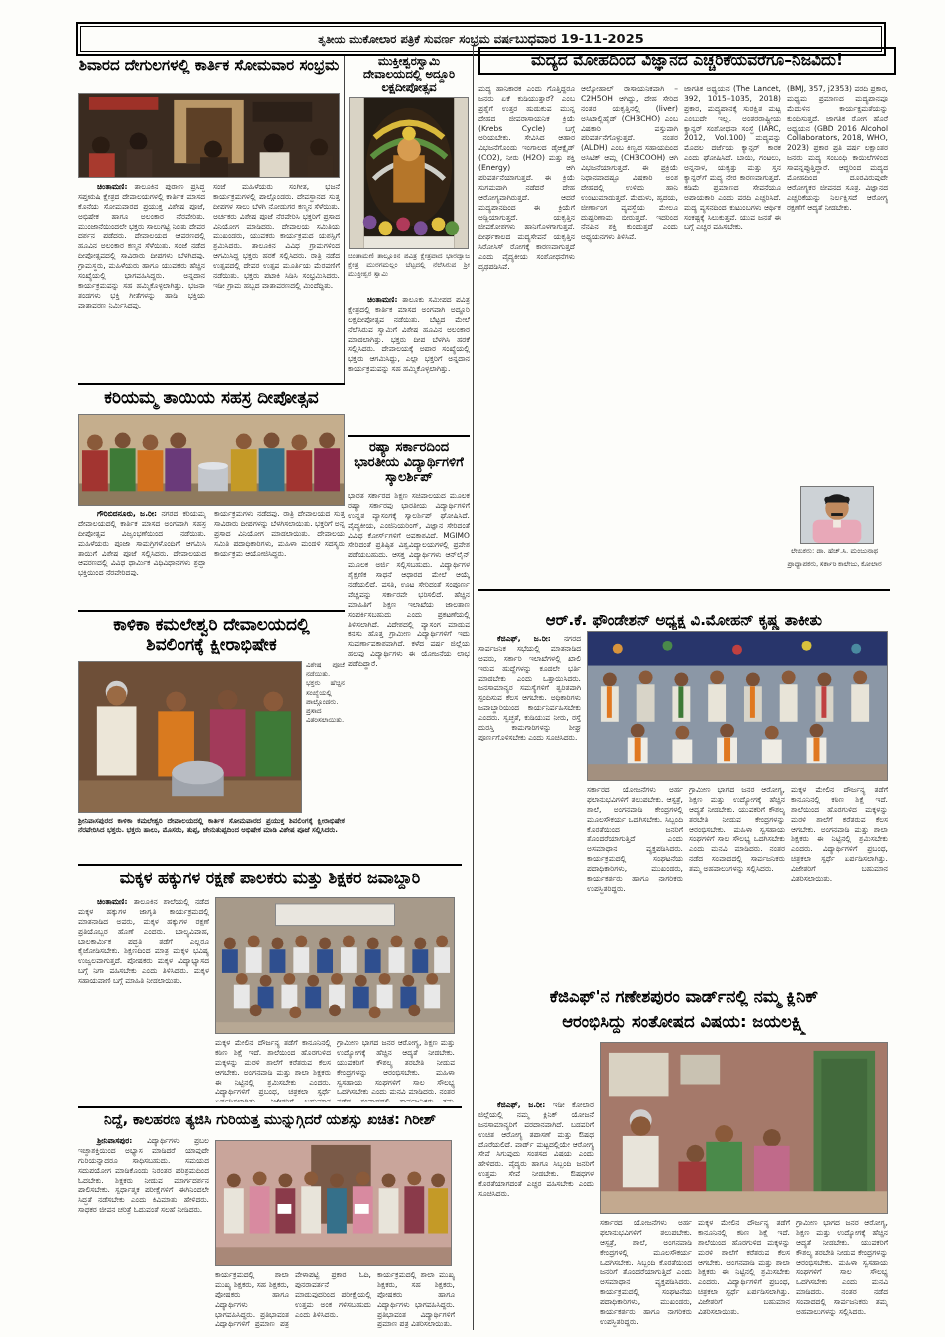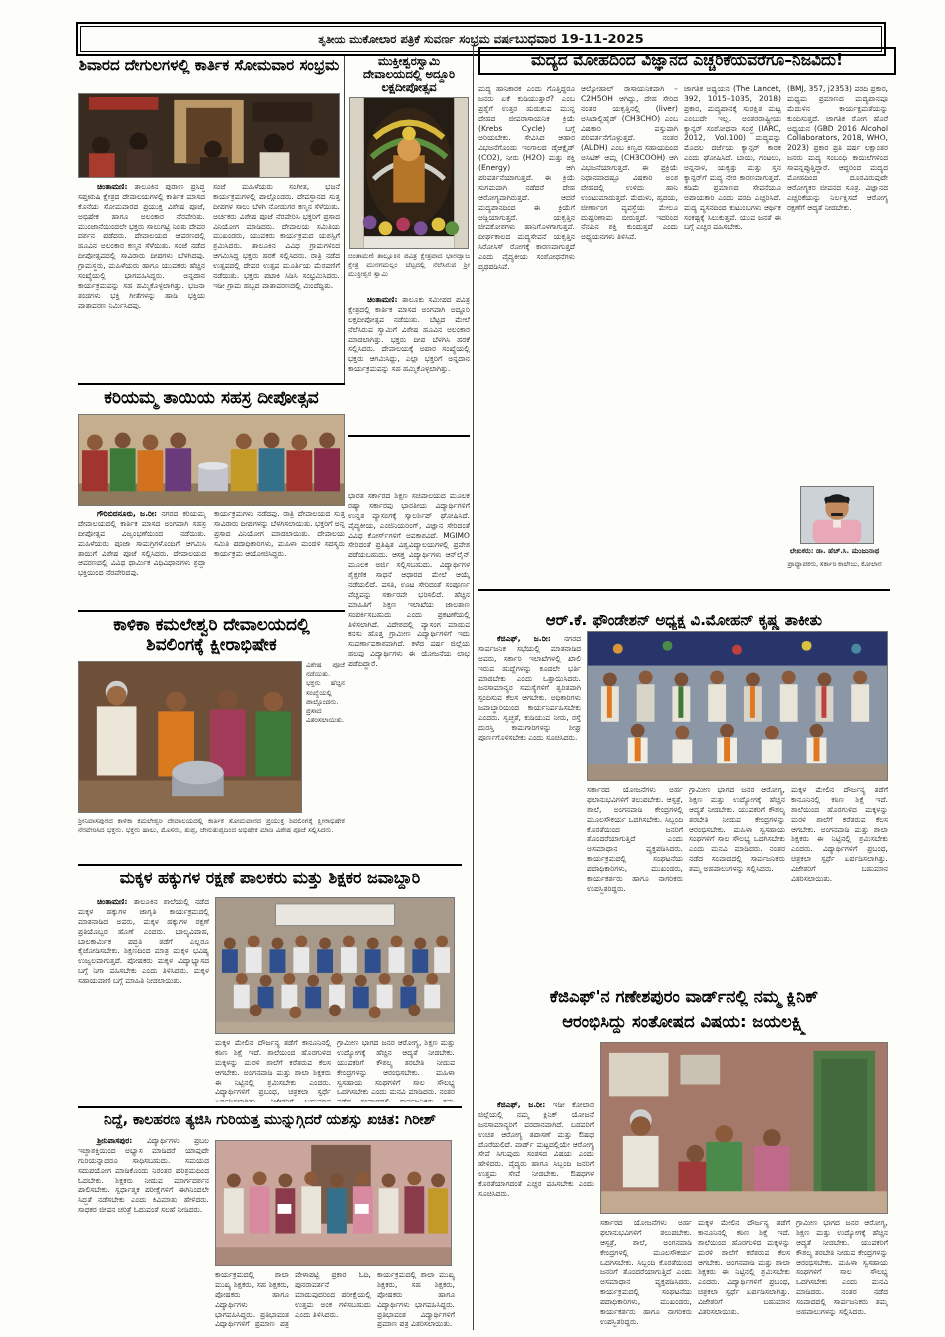--- a/index.html
+++ b/index.html
@@ -119,21 +119,21 @@
         <rect x="132" y="48" width="36" height="68" fill="#a23a5a"></rect>
       <circle cx="196" cy="40" r="10" fill="#8a5a3a"></circle>
         <rect x="178" y="50" width="36" height="66" fill="#3e7a37"></rect>
       <rect x="94" y="112" width="52" height="24" fill="#9ea3ab"></rect>
       <ellipse cx="120" cy="112" rx="26" ry="12" fill="#b9bdc4"></ellipse>
     </svg>
   </div>
   <div class="abs col" style="left:306px;top:661px;width:39px;height:152px;font-size:7px;">
     <span>ವಿಶೇಷ ಪೂಜೆ ನಡೆಯಿತು. ಭಕ್ತರು ಹೆಚ್ಚಿನ ಸಂಖ್ಯೆಯಲ್ಲಿ ಪಾಲ್ಗೊಂಡರು. ಪ್ರಸಾದ ವಿತರಿಸಲಾಯಿತು.</span>
   </div>
-  <div class="abs caption" style="left:78px;top:817px;width:267px;height:45px;">ಶ್ರೀನಿವಾಸಪುರದ ಕಾಳಿಕಾ ಕಮಲೇಶ್ವರಿ ದೇವಾಲಯದಲ್ಲಿ ಕಾರ್ತಿಕ ಸೋಮವಾರದ ಪ್ರಯುಕ್ತ ಶಿವಲಿಂಗಕ್ಕೆ ಕ್ಷೀರಾಭಿಷೇಕ ನೆರವೇರಿಸಿದ ಭಕ್ತರು. ಭಕ್ತರು ಹಾಲು, ಮೊಸರು, ತುಪ್ಪ, ಜೇನುತುಪ್ಪದಿಂದ ಅಭಿಷೇಕ ಮಾಡಿ ವಿಶೇಷ ಪೂಜೆ ಸಲ್ಲಿಸಿದರು.</div>
+  <div class="abs caption" style="left:78px;top:817px;width:267px;height:45px;font-weight:bold;">ಶ್ರೀನಿವಾಸಪುರದ ಕಾಳಿಕಾ ಕಮಲೇಶ್ವರಿ ದೇವಾಲಯದಲ್ಲಿ ಕಾರ್ತಿಕ ಸೋಮವಾರದ ಪ್ರಯುಕ್ತ ಶಿವಲಿಂಗಕ್ಕೆ ಕ್ಷೀರಾಭಿಷೇಕ ನೆರವೇರಿಸಿದ ಭಕ್ತರು. ಭಕ್ತರು ಹಾಲು, ಮೊಸರು, ತುಪ್ಪ, ಜೇನುತುಪ್ಪದಿಂದ ಅಭಿಷೇಕ ಮಾಡಿ ವಿಶೇಷ ಪೂಜೆ ಸಲ್ಲಿಸಿದರು.</div>
 
   <div class="abs headline" style="left:348px;top:55px;width:122px;height:40px;font-size:11.5px;">ಮುಕ್ತೀಶ್ವರಸ್ವಾಮಿ ದೇವಾಲಯದಲ್ಲಿ ಅದ್ದೂರಿ ಲಕ್ಷದೀಪೋತ್ಸವ</div>
   <div class="abs photo" style="left:349px;top:97px;width:120px;height:152px;">
     <svg viewBox="0 0 120 152" preserveAspectRatio="none">
       <rect width="120" height="152" fill="#241d15"></rect>
       <rect x="0" y="0" width="14" height="152" fill="#d9d3c5"></rect>
       <rect x="106" y="0" width="14" height="152" fill="#d9d3c5"></rect>
       <ellipse cx="60" cy="70" rx="44" ry="60" fill="#332415"></ellipse>
       <path d="M25 40 Q60 10 95 40" stroke="#d9b93c" stroke-width="6" fill="none"></path>
       <path d="M22 60 Q60 26 98 60" stroke="#5d9140" stroke-width="6" fill="none"></path>
@@ -149,20 +149,21 @@
         <circle cx="104" cy="132" r="7" fill="#5d9140"></circle>
       <rect x="14" y="140" width="92" height="12" fill="#e8e5dc"></rect>
     </svg>
   </div>
   <div class="abs caption" style="left:348px;top:252px;width:122px;height:40px;">ಚಿಂತಾಮಣಿ ತಾಲ್ಲೂಕಿನ ಪವಿತ್ರ ಕ್ಷೇತ್ರವಾದ ಭಾರದ್ವಾಜ ಕ್ಷೇತ್ರ ಮುರಗಮಲ್ಲಂ ಬೆಟ್ಟದಲ್ಲಿ ನೆಲೆಸಿರುವ ಶ್ರೀ ಮುಕ್ತೀಶ್ವರ ಸ್ವಾಮಿ</div>
   <div class="abs col" style="left:348px;top:295px;width:122px;height:138px;">
     <b>ಚಿಂತಾಮಣಿ: </b><span>ತಾಲೂಕು ಸಮೀಪದ ಪವಿತ್ರ ಕ್ಷೇತ್ರದಲ್ಲಿ ಕಾರ್ತಿಕ ಮಾಸದ ಅಂಗವಾಗಿ ಅದ್ದೂರಿ ಲಕ್ಷದೀಪೋತ್ಸವ ನಡೆಯಿತು. ಬೆಟ್ಟದ ಮೇಲೆ ನೆಲೆಸಿರುವ ಸ್ವಾಮಿಗೆ ವಿಶೇಷ ಹೂವಿನ ಅಲಂಕಾರ ಮಾಡಲಾಗಿತ್ತು. ಭಕ್ತರು ದೀಪ ಬೆಳಗಿಸಿ ಹರಕೆ ಸಲ್ಲಿಸಿದರು. ದೇವಾಲಯಕ್ಕೆ ಅಪಾರ ಸಂಖ್ಯೆಯಲ್ಲಿ ಭಕ್ತರು ಆಗಮಿಸಿದ್ದು, ಎಲ್ಲಾ ಭಕ್ತರಿಗೆ ಅನ್ನದಾನ ಕಾರ್ಯಕ್ರಮವನ್ನು ಸಹ ಹಮ್ಮಿಕೊಳ್ಳಲಾಗಿತ್ತು.</span>
   </div>
 
   <div class="abs hrule" style="left:348px;top:435px;width:122px;"></div>
+  <div class="abs headline" style="left:348px;top:440px;width:122px;height:48px;font-size:13px;">ರಷ್ಯಾ ಸರ್ಕಾರದಿಂದ ಭಾರತೀಯ ವಿದ್ಯಾರ್ಥಿಗಳಿಗೆ ಸ್ಕಾಲರ್ಶಿಪ್</div>
   <div class="abs col" style="left:348px;top:491px;width:122px;height:371px;">
     <span>ಭಾರತ ಸರ್ಕಾರದ ಶಿಕ್ಷಣ ಸಚಿವಾಲಯದ ಮೂಲಕ ರಷ್ಯಾ ಸರ್ಕಾರವು ಭಾರತೀಯ ವಿದ್ಯಾರ್ಥಿಗಳಿಗೆ ಉನ್ನತ ವ್ಯಾಸಂಗಕ್ಕೆ ಸ್ಕಾಲರ್ಶಿಪ್ ಘೋಷಿಸಿದೆ. ವೈದ್ಯಕೀಯ, ಎಂಜಿನಿಯರಿಂಗ್, ವಿಜ್ಞಾನ ಸೇರಿದಂತೆ ವಿವಿಧ ಕೋರ್ಸ್‌ಗಳಿಗೆ ಅವಕಾಶವಿದೆ. MGIMO ಸೇರಿದಂತೆ ಪ್ರತಿಷ್ಠಿತ ವಿಶ್ವವಿದ್ಯಾಲಯಗಳಲ್ಲಿ ಪ್ರವೇಶ ಪಡೆಯಬಹುದು. ಆಸಕ್ತ ವಿದ್ಯಾರ್ಥಿಗಳು ಆನ್‌ಲೈನ್ ಮೂಲಕ ಅರ್ಜಿ ಸಲ್ಲಿಸಬಹುದು. ವಿದ್ಯಾರ್ಥಿಗಳ ಶೈಕ್ಷಣಿಕ ಸಾಧನೆ ಆಧಾರದ ಮೇಲೆ ಆಯ್ಕೆ ನಡೆಯಲಿದೆ. ವಸತಿ, ಊಟ ಸೇರಿದಂತೆ ಸಂಪೂರ್ಣ ವೆಚ್ಚವನ್ನು ಸರ್ಕಾರವೇ ಭರಿಸಲಿದೆ. ಹೆಚ್ಚಿನ ಮಾಹಿತಿಗೆ ಶಿಕ್ಷಣ ಇಲಾಖೆಯ ಜಾಲತಾಣ ಸಂಪರ್ಕಿಸಬಹುದು ಎಂದು ಪ್ರಕಟಣೆಯಲ್ಲಿ ತಿಳಿಸಲಾಗಿದೆ. ವಿದೇಶದಲ್ಲಿ ವ್ಯಾಸಂಗ ಮಾಡುವ ಕನಸು ಹೊತ್ತ ಗ್ರಾಮೀಣ ವಿದ್ಯಾರ್ಥಿಗಳಿಗೆ ಇದು ಸುವರ್ಣಾವಕಾಶವಾಗಿದೆ. ಕಳೆದ ವರ್ಷ ಜಿಲ್ಲೆಯ ಹಲವು ವಿದ್ಯಾರ್ಥಿಗಳು ಈ ಯೋಜನೆಯ ಲಾಭ ಪಡೆದಿದ್ದಾರೆ.</span>
   </div>
 
   <div class="abs headline boxed" style="left:478px;top:47px;width:418px;height:28px;font-size:15.5px;">
     <span>ಮದ್ಯದ ಮೋಹದಿಂದ ವಿಜ್ಞಾನದ ಎಚ್ಚರಿಕೆಯವರೆಗೂ–ನಿಜವಿದು!</span>
   </div>
   <div class="abs col" style="left:478px;top:84px;width:97px;height:500px;">
     <span>ಮದ್ಯ ಹಾನಿಕಾರಕ ಎಂದು ಗೊತ್ತಿದ್ದರೂ ಜನರು ಏಕೆ ಕುಡಿಯುತ್ತಾರೆ? ಎಂಬ ಪ್ರಶ್ನೆಗೆ ಉತ್ತರ ಹುಡುಕುವ ಮುನ್ನ ದೇಹದ ಜೀವರಾಸಾಯನಿಕ ಕ್ರಿಯೆ (Krebs Cycle) ಬಗ್ಗೆ ಅರಿಯಬೇಕು. ಸೇವಿಸಿದ ಆಹಾರ ವಿಭಜನೆಗೊಂಡು ಇಂಗಾಲದ ಡೈಆಕ್ಸೈಡ್ (CO2), ನೀರು (H2O) ಮತ್ತು ಶಕ್ತಿ (Energy) ಆಗಿ ಪರಿವರ್ತನೆಯಾಗುತ್ತದೆ. ಈ ಕ್ರಿಯೆ ಸುಗಮವಾಗಿ ನಡೆದರೆ ದೇಹ ಆರೋಗ್ಯವಾಗಿರುತ್ತದೆ. ಆದರೆ ಮದ್ಯಪಾನದಿಂದ ಈ ಕ್ರಿಯೆಗೆ ಅಡ್ಡಿಯಾಗುತ್ತದೆ. ಯಕೃತ್ತಿನ ಜೀವಕೋಶಗಳು ಹಾನಿಗೊಳಗಾಗುತ್ತವೆ. ದೀರ್ಘಕಾಲದ ಮದ್ಯಸೇವನೆ ಯಕೃತ್ತಿನ ಸಿರೋಸಿಸ್ ರೋಗಕ್ಕೆ ಕಾರಣವಾಗುತ್ತದೆ ಎಂದು ವೈದ್ಯಕೀಯ ಸಂಶೋಧನೆಗಳು ದೃಢಪಡಿಸಿವೆ.</span>
   </div>
@@ -179,21 +180,21 @@
     <svg viewBox="0 0 74 58" preserveAspectRatio="none">
       <rect width="74" height="58" fill="#cdd2d6"></rect>
       <rect x="12" y="34" width="50" height="24" rx="6" fill="#e8a8b8"></rect>
       <circle cx="37" cy="22" r="12" fill="#c08a5e"></circle>
       <path d="M25 18 Q37 4 49 18 L49 13 Q37 2 25 13 Z" fill="#1c1c1c"></path>
       <rect x="24" y="10" width="26" height="6" rx="3" fill="#1c1c1c"></rect>
       <rect x="31" y="27" width="12" height="3" fill="#1c1c1c"></rect>
       <rect x="33" y="34" width="8" height="8" fill="#f0e8e0"></rect>
     </svg>
   </div>
-  <div class="abs caption center" style="left:781px;top:547px;width:107px;height:12px;font-weight:bold;">ಲೇಖಕರು: ಡಾ. ಹೆಚ್.ಸಿ. ಮಂಜುನಾಥ</div>
+  <div class="abs caption center" style="left:781px;top:547px;width:107px;height:12px;font-weight:normal;">ಲೇಖಕರು: ಡಾ. ಹೆಚ್.ಸಿ. ಮಂಜುನಾಥ</div>
   <div class="abs caption center" style="left:781px;top:560px;width:107px;height:22px;font-family:Liberation Serif, serif;">ಪ್ರಾಧ್ಯಾಪಕರು, ಸರ್ಕಾರಿ ಕಾಲೇಜು, ಕೋಲಾರ</div>
 
   <div class="abs hrule" style="left:478px;top:589px;width:412px;"></div>
   <div class="abs headline" style="left:478px;top:612px;width:412px;height:18px;font-size:15px;">ಆರ್.ಕೆ. ಫೌಂಡೇಶನ್ ಅಧ್ಯಕ್ಷ ವಿ.ಮೋಹನ್ ಕೃಷ್ಣ ತಾಕೀತು</div>
   <div class="abs col" style="left:478px;top:634px;width:103px;height:322px;">
     <b>ಕೆಜಿಎಫ್, ಜ.ರೀ: </b><span>ನಗರದ ಸಾರ್ವಜನಿಕ ಸಭೆಯಲ್ಲಿ ಮಾತನಾಡಿದ ಅವರು, ಸರ್ಕಾರಿ ಇಲಾಖೆಗಳಲ್ಲಿ ಖಾಲಿ ಇರುವ ಹುದ್ದೆಗಳನ್ನು ಕೂಡಲೇ ಭರ್ತಿ ಮಾಡಬೇಕು ಎಂದು ಒತ್ತಾಯಿಸಿದರು. ಜನಸಾಮಾನ್ಯರ ಸಮಸ್ಯೆಗಳಿಗೆ ತ್ವರಿತವಾಗಿ ಸ್ಪಂದಿಸುವ ಕೆಲಸ ಆಗಬೇಕು. ಅಧಿಕಾರಿಗಳು ಜವಾಬ್ದಾರಿಯಿಂದ ಕಾರ್ಯನಿರ್ವಹಿಸಬೇಕು ಎಂದರು. ಸ್ವಚ್ಛತೆ, ಕುಡಿಯುವ ನೀರು, ರಸ್ತೆ ದುರಸ್ತಿ ಕಾಮಗಾರಿಗಳನ್ನು ಶೀಘ್ರ ಪೂರ್ಣಗೊಳಿಸಬೇಕು ಎಂದು ಸೂಚಿಸಿದರು.</span>
   </div>
   <div class="abs photo" style="left:587px;top:631px;width:301px;height:150px;">
     <svg viewBox="0 0 301 150" preserveAspectRatio="none">
       <rect width="301" height="150" fill="#8b97a6"></rect>

